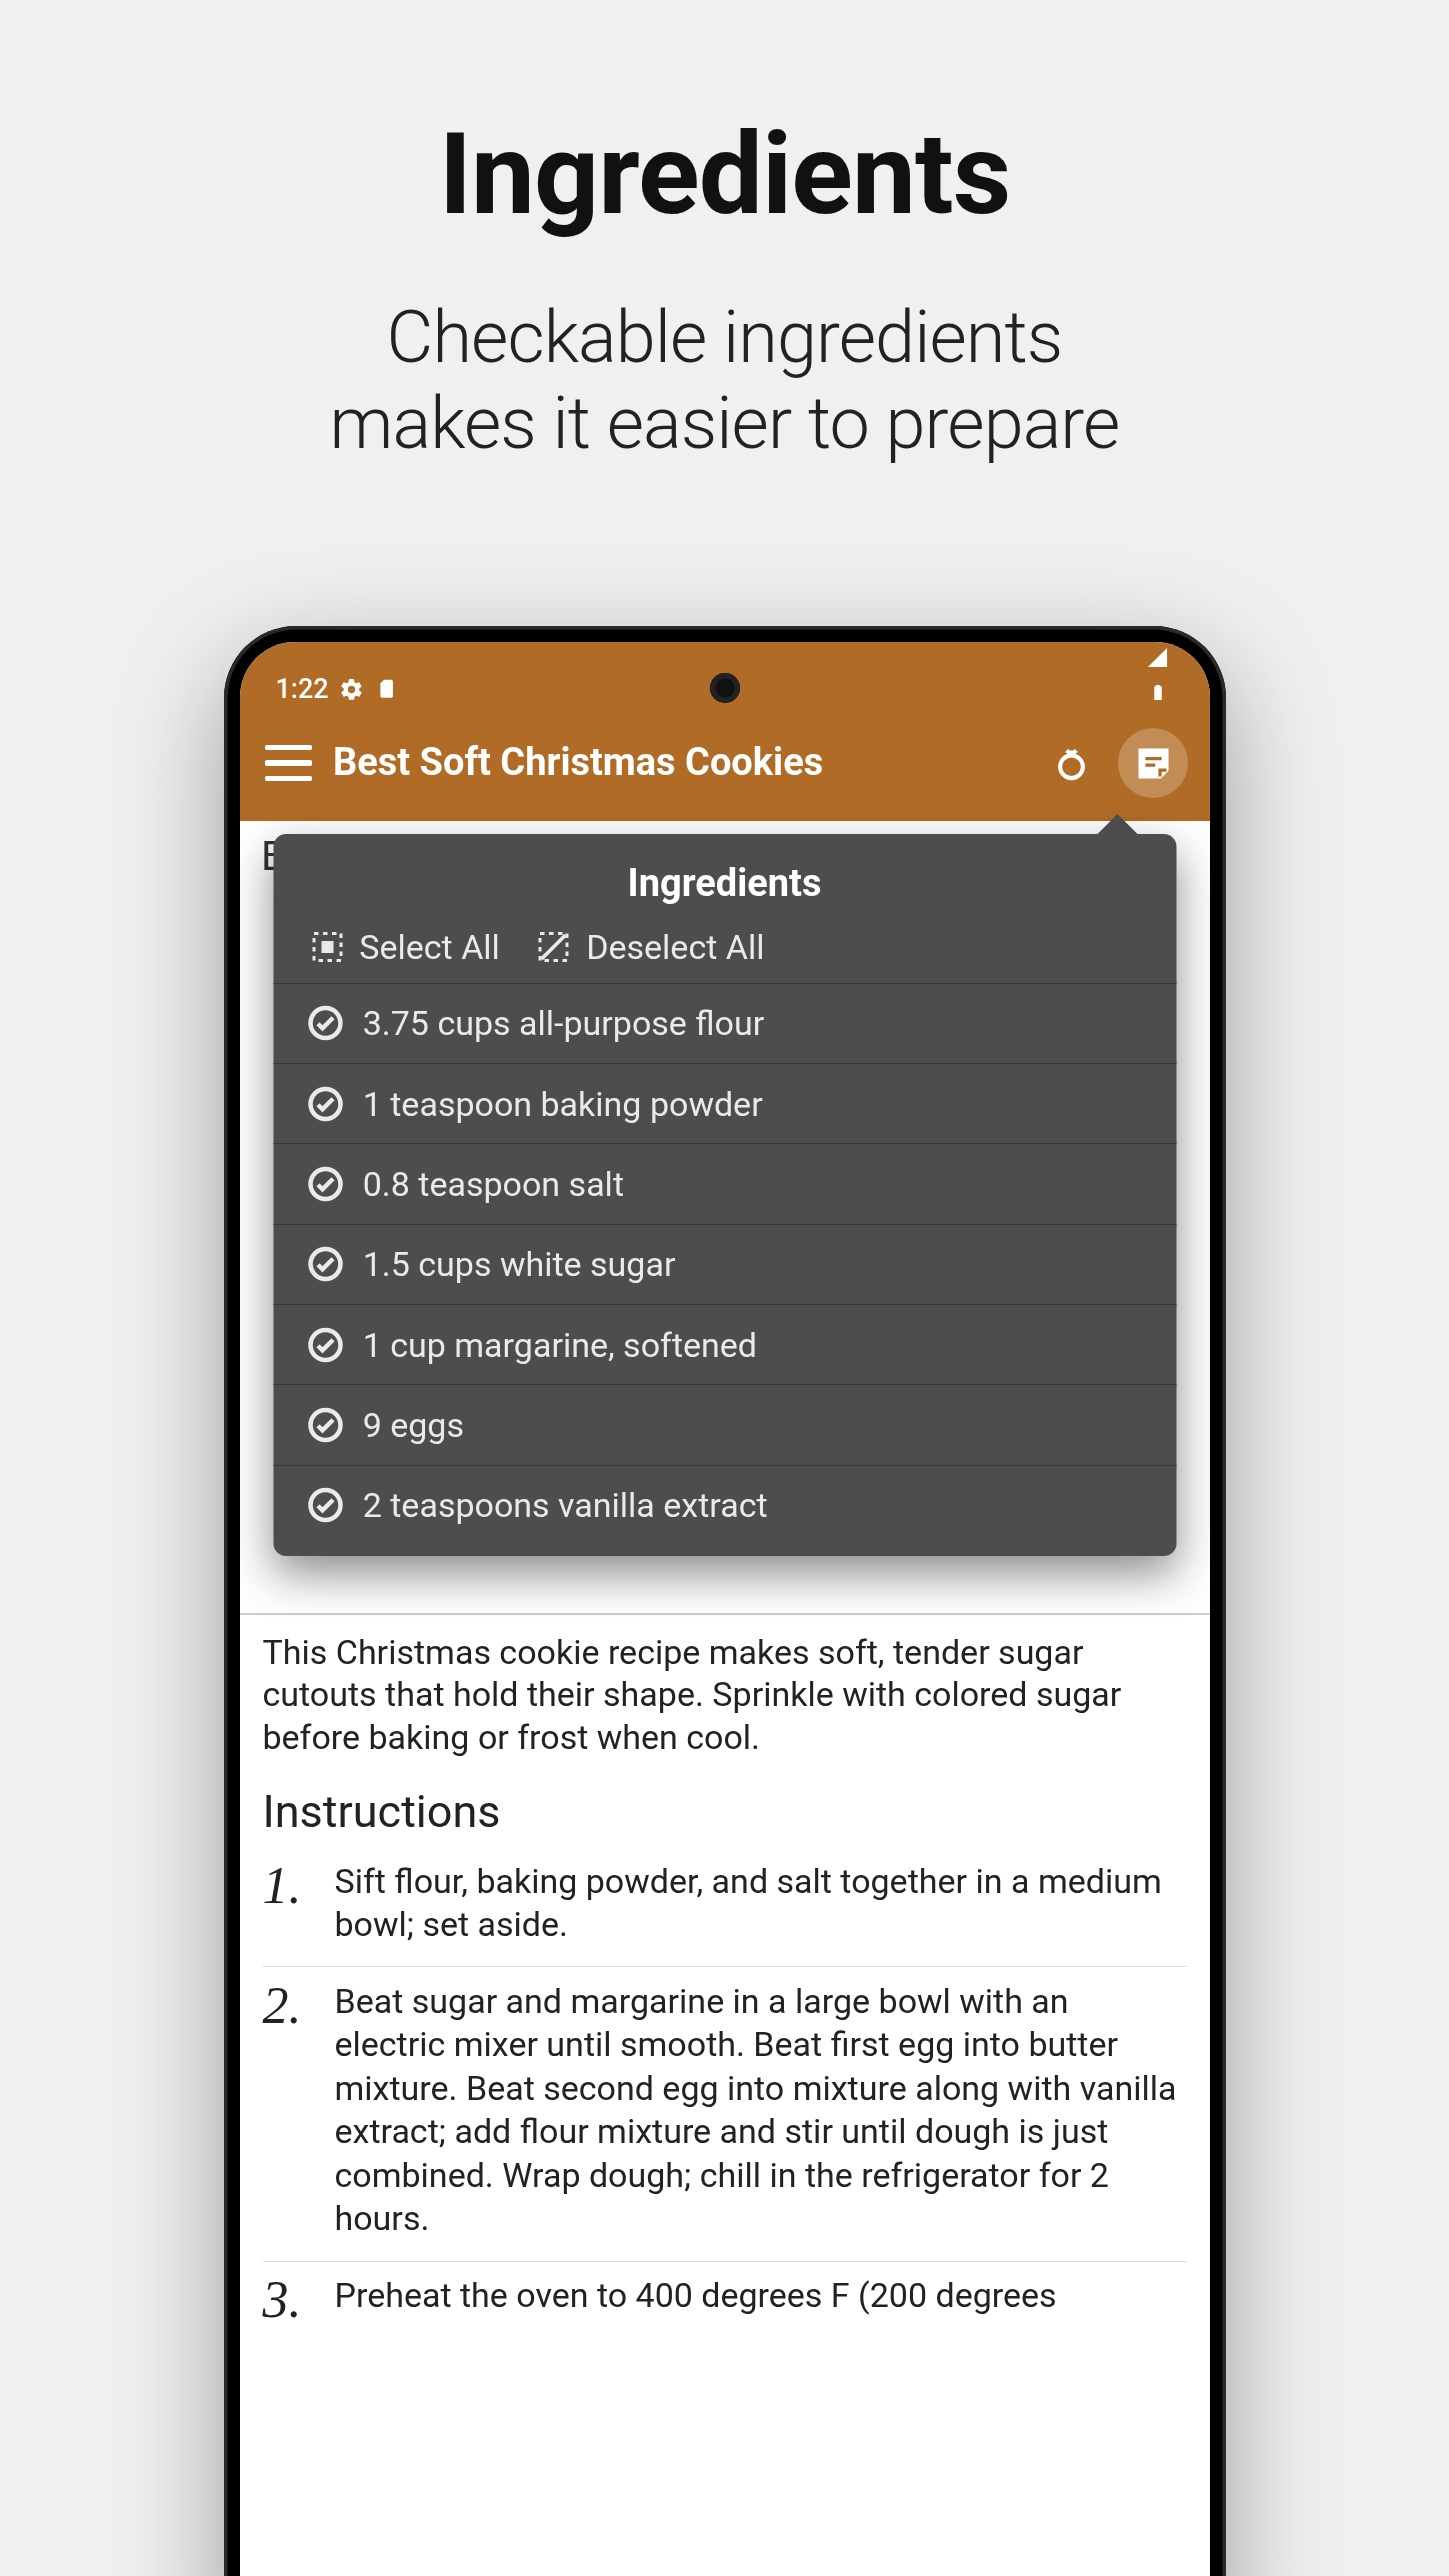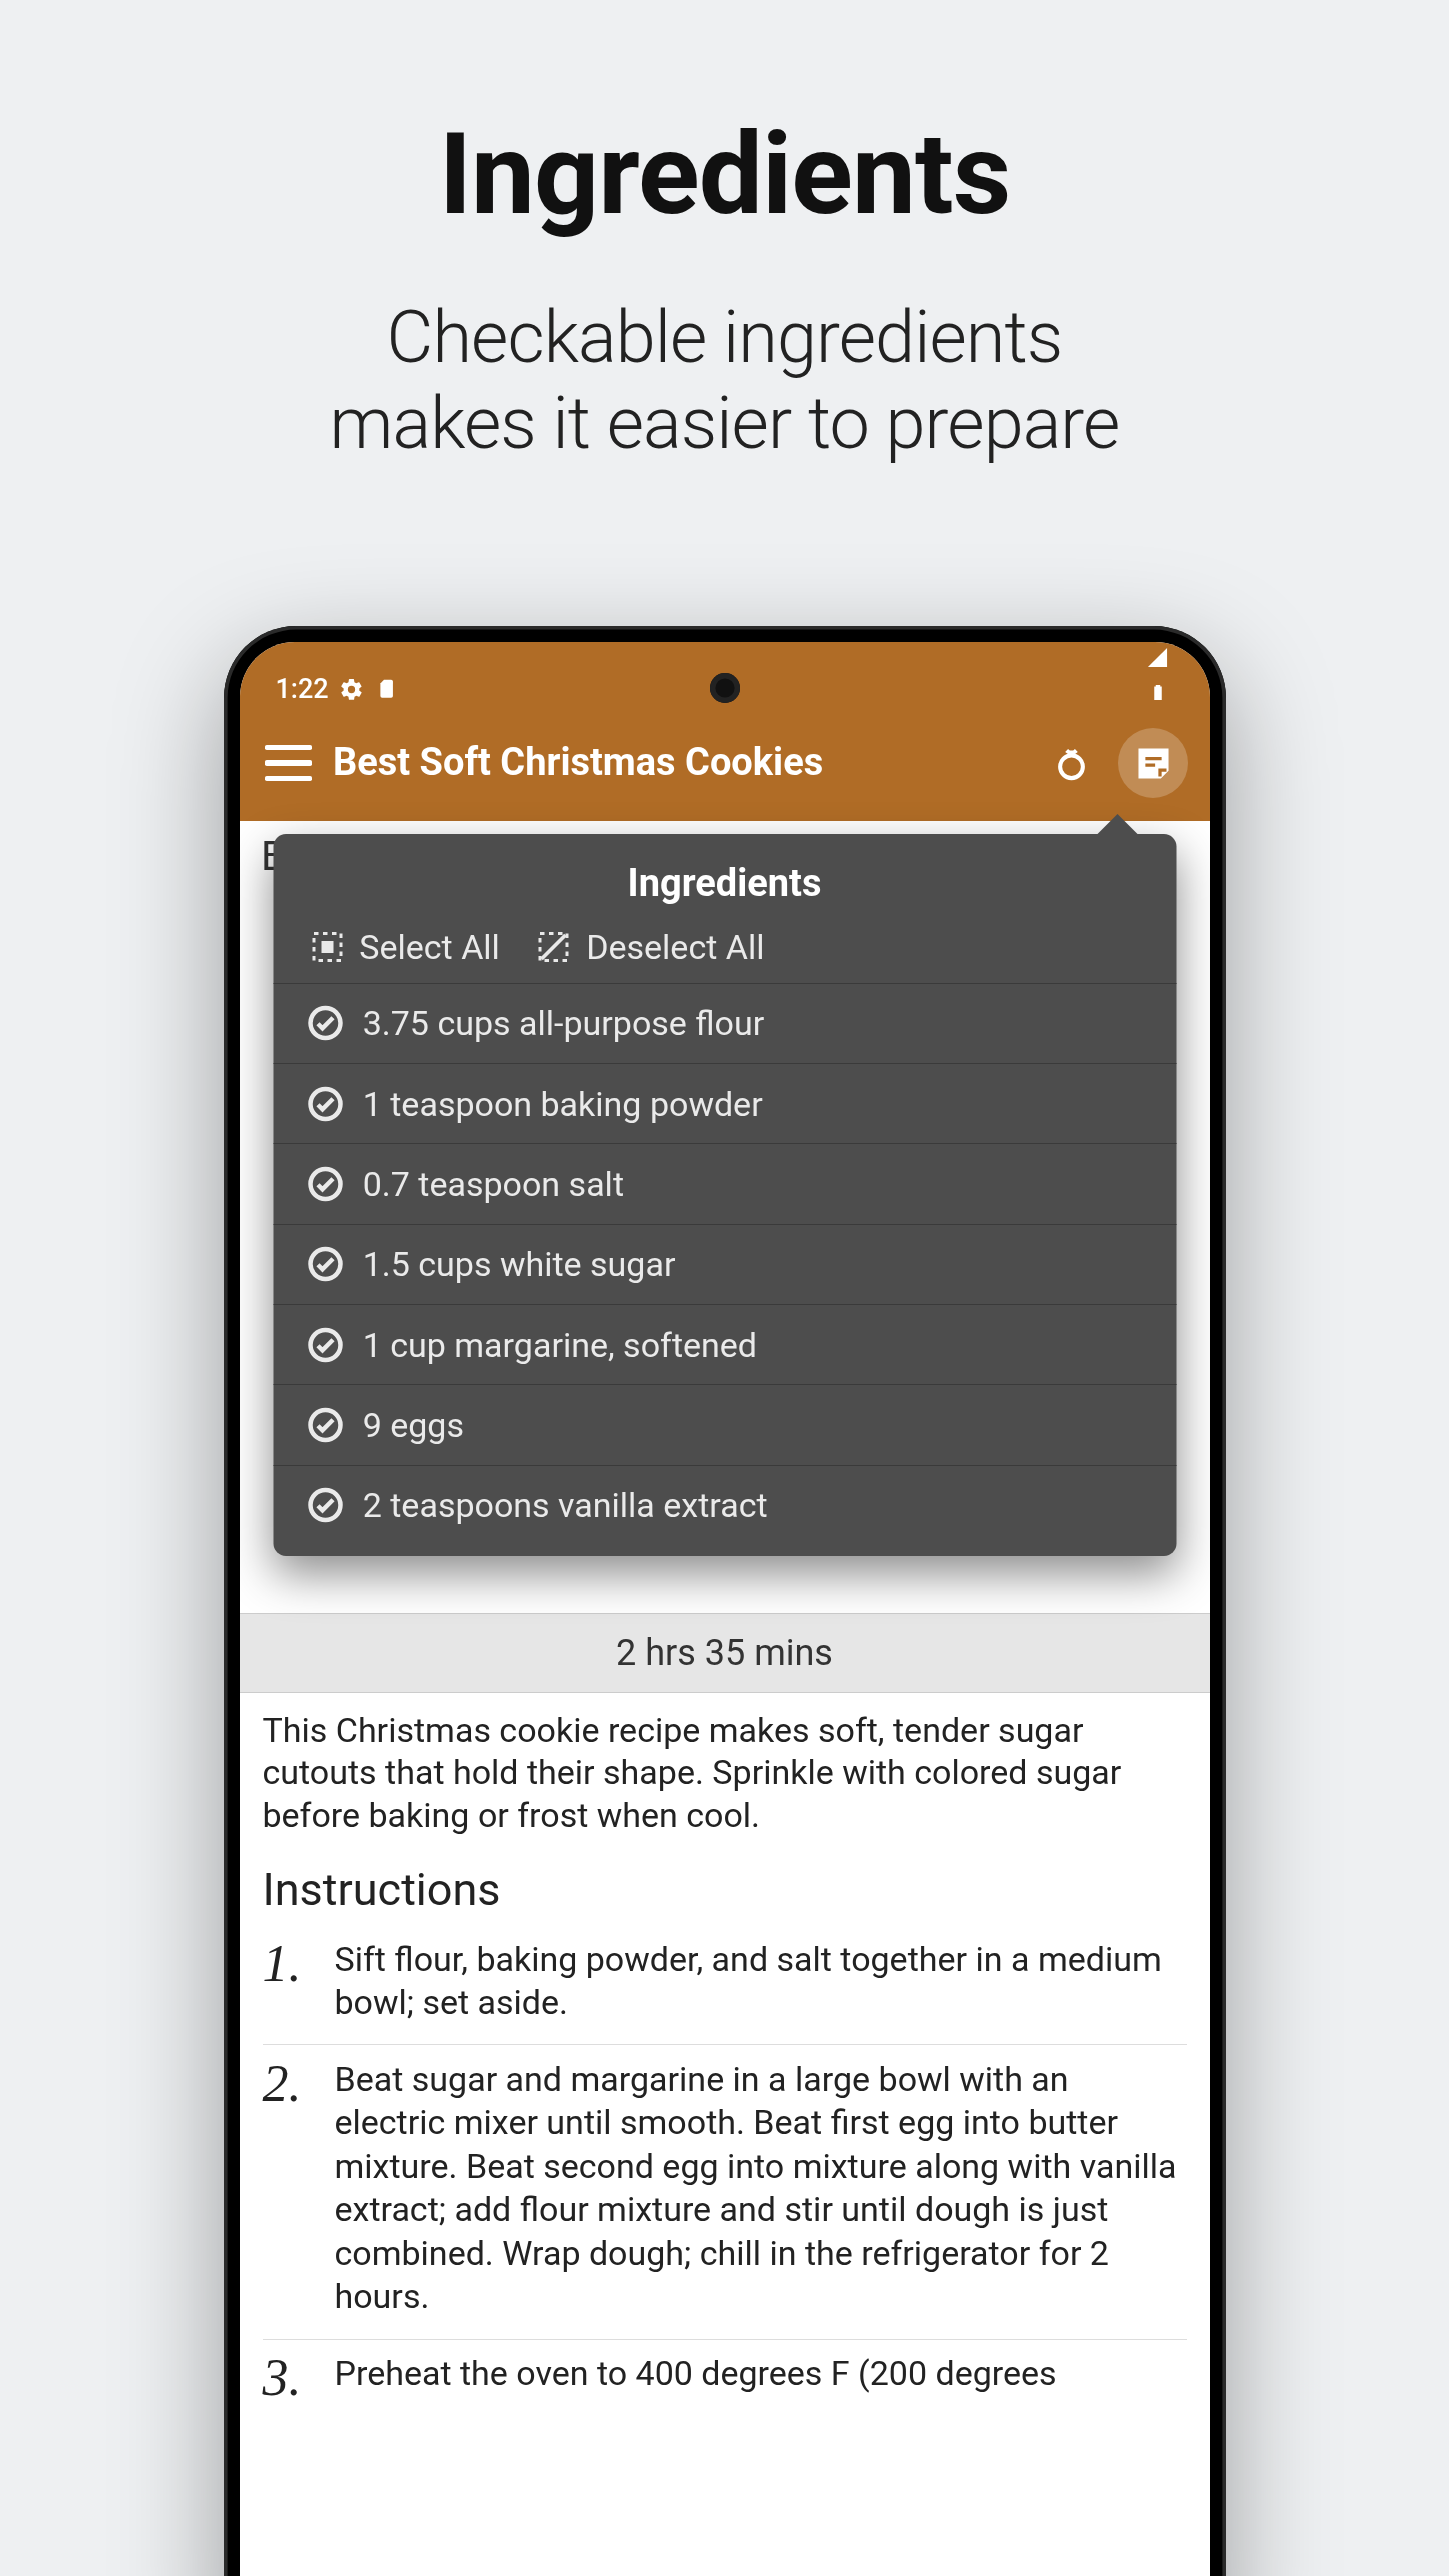--- a/index.html
+++ b/index.html
@@ -257,21 +257,20 @@
             <path d="M16 20v-4h4" fill="none" stroke="#b06c26" stroke-width="2"></path>
             <path d="M7 9h10M7 13h6" stroke="#b06c26" stroke-width="2"></path>
           </svg>
       </div>
     </div>
 
     <div class="page">
       <div class="page-title-under">Best Soft Christmas Cookies</div>
 
       <div class="info-row">
-        <div class="info-cell">2 hrs 35 mins</div>
       </div>
 
       <div class="description">This Christmas cookie recipe makes soft, tender sugar cutouts that hold their shape. Sprinkle with colored sugar before baking or frost when cool.</div>
 
       <div class="section-head">Instructions</div>
 
       <div class="step-list" id="steps-container">
           <div class="step">
             <div class="step-num">1.</div>
             <div class="step-text">Sift flour, baking powder, and salt together in a medium bowl; set aside.</div>
@@ -320,21 +319,21 @@
                   <circle cx="12" cy="12" r="10"></circle>
                   <path d="M7 12.5l3 3 7-7"></path>
                 </svg></span>
               <span>1 teaspoon baking powder</span>
             </div>
             <div class="ing-item">
               <span class="check-icon"><svg viewBox="0 0 24 24">
                   <circle cx="12" cy="12" r="10"></circle>
                   <path d="M7 12.5l3 3 7-7"></path>
                 </svg></span>
-              <span>0.7 teaspoon salt</span>
+              <span>0.8 teaspoon salt</span>
             </div>
             <div class="ing-item">
               <span class="check-icon"><svg viewBox="0 0 24 24">
                   <circle cx="12" cy="12" r="10"></circle>
                   <path d="M7 12.5l3 3 7-7"></path>
                 </svg></span>
               <span>1.5 cups white sugar</span>
             </div>
             <div class="ing-item">
               <span class="check-icon"><svg viewBox="0 0 24 24">

